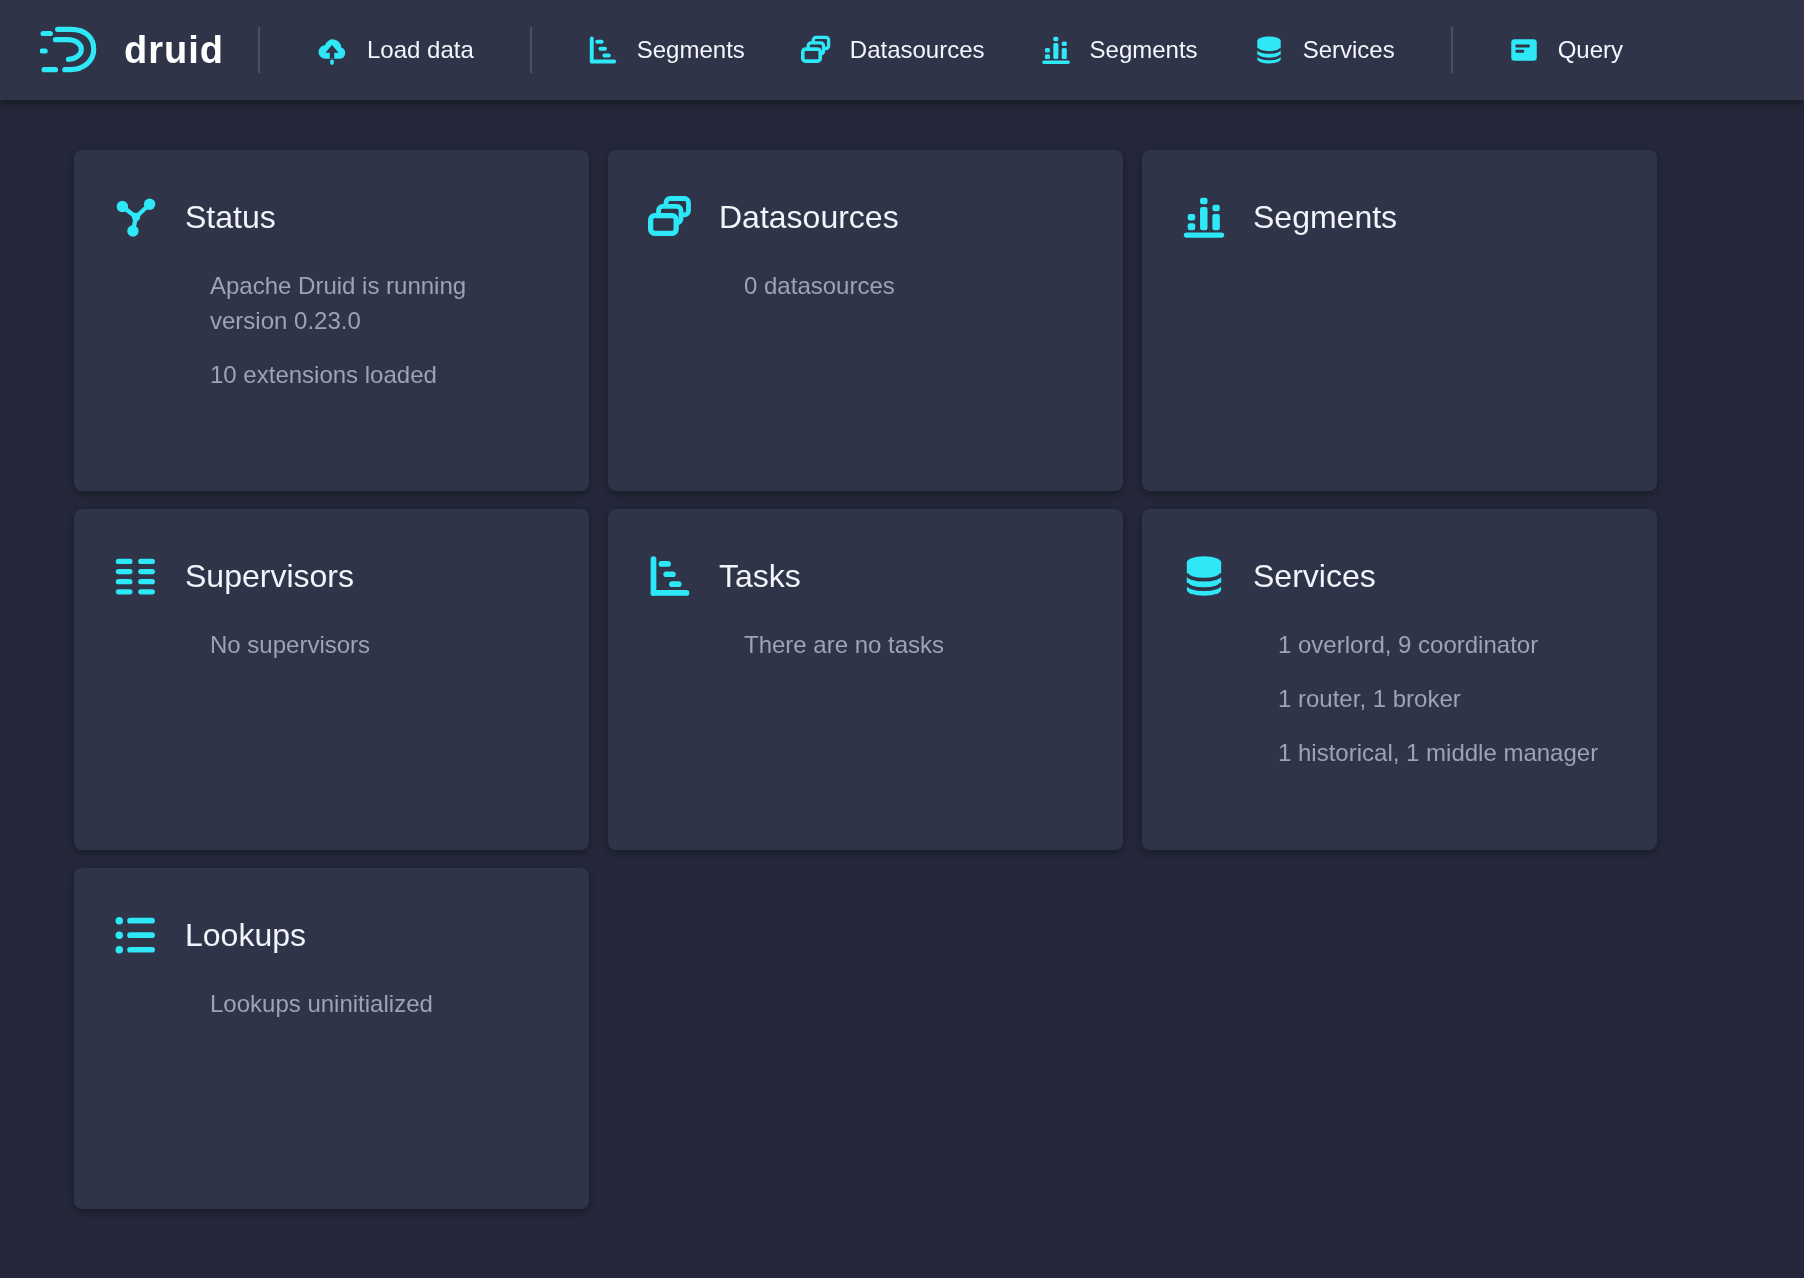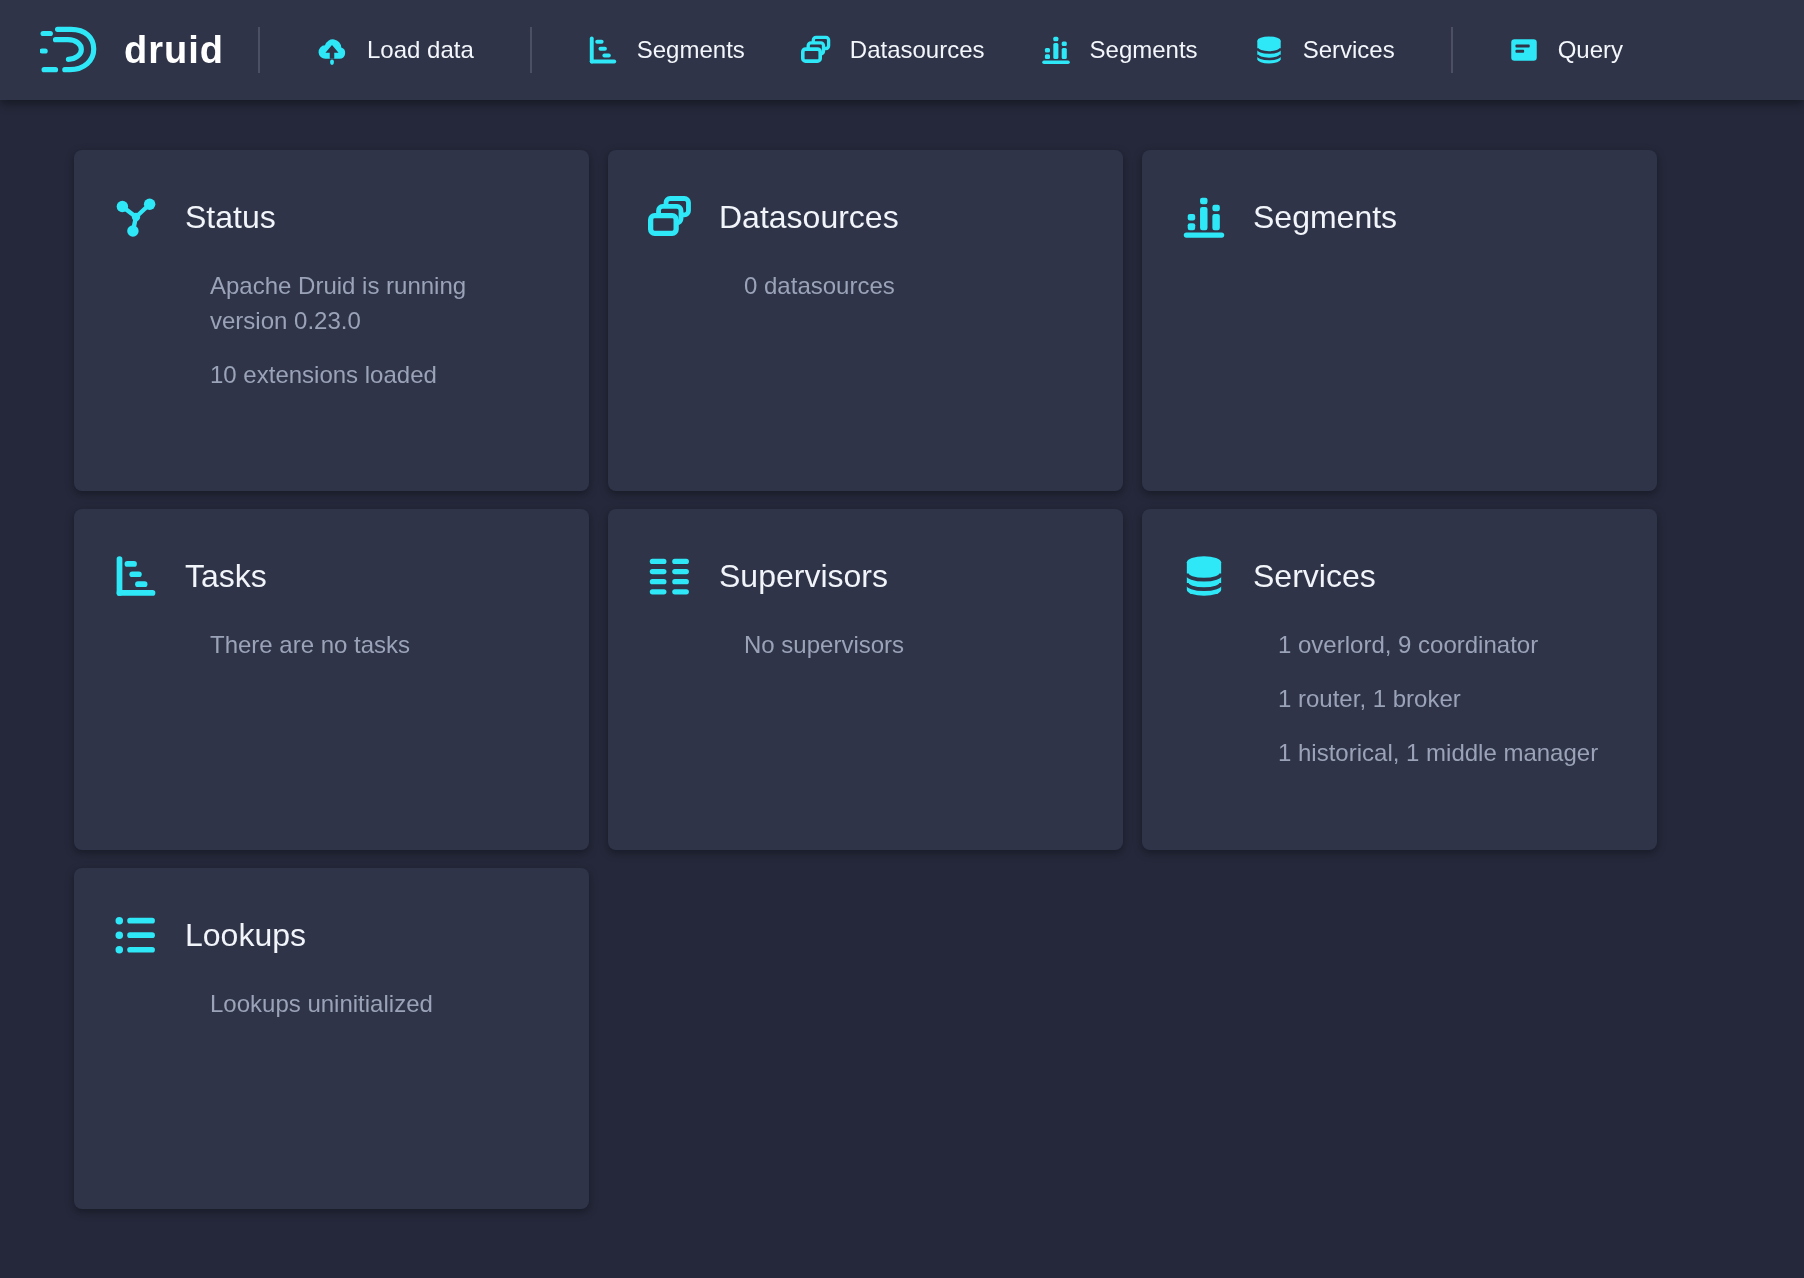--- a/index.html
+++ b/index.html
@@ -248,58 +248,58 @@
         </svg>
       </span>
       <h2 class="card-title">Segments</h2>
     </div>
   </div>
 
   <div class="card">
     <div class="card-header">
       <span style="display:flex;">
         <svg width="44" height="44" viewBox="0 0 20 20" fill="#2ee8f7">
-          <rect x="1.2" y="1" width="2.6" height="18" rx="1.3"></rect>
-          <rect x="1.2" y="16.4" width="17.6" height="2.6" rx="1.3"></rect>
-          <rect x="4.8" y="3.2" width="5.6" height="2.6" rx="1.3"></rect>
-          <rect x="7" y="7.9" width="5.6" height="2.6" rx="1.3"></rect>
-          <rect x="9.6" y="12.4" width="5.6" height="2.6" rx="1.3"></rect>
-        </svg>
-      </span>
-      <h2 class="card-title">Tasks</h2>
-    </div>
-    <div class="card-body">
-      <p>There are no tasks</p>
-    </div>
-  </div>
-
-  <div class="card">
-    <div class="card-header">
-      <span style="display:flex;">
-        <svg width="44" height="44" viewBox="0 0 20 20" fill="#2ee8f7">
           <rect x="0.8" y="2.2" width="7.6" height="2.4" rx="1.2"></rect>
           <rect x="0.8" y="6.8" width="7.6" height="2.4" rx="1.2"></rect>
           <rect x="0.8" y="11.4" width="7.6" height="2.4" rx="1.2"></rect>
           <rect x="0.8" y="16" width="7.6" height="2.4" rx="1.2"></rect>
           <rect x="11" y="2.2" width="7.6" height="2.4" rx="1.2"></rect>
           <rect x="11" y="6.8" width="7.6" height="2.4" rx="1.2"></rect>
           <rect x="11" y="11.4" width="7.6" height="2.4" rx="1.2"></rect>
           <rect x="11" y="16" width="7.6" height="2.4" rx="1.2"></rect>
         </svg>
       </span>
       <h2 class="card-title">Supervisors</h2>
     </div>
     <div class="card-body">
       <p>No supervisors</p>
     </div>
   </div>
 
   <div class="card">
     <div class="card-header">
       <span style="display:flex;">
+        <svg width="44" height="44" viewBox="0 0 20 20" fill="#2ee8f7">
+          <rect x="1.2" y="1" width="2.6" height="18" rx="1.3"></rect>
+          <rect x="1.2" y="16.4" width="17.6" height="2.6" rx="1.3"></rect>
+          <rect x="4.8" y="3.2" width="5.6" height="2.6" rx="1.3"></rect>
+          <rect x="7" y="7.9" width="5.6" height="2.6" rx="1.3"></rect>
+          <rect x="9.6" y="12.4" width="5.6" height="2.6" rx="1.3"></rect>
+        </svg>
+      </span>
+      <h2 class="card-title">Tasks</h2>
+    </div>
+    <div class="card-body">
+      <p>There are no tasks</p>
+    </div>
+  </div>
+
+  <div class="card">
+    <div class="card-header">
+      <span style="display:flex;">
         <svg width="44" height="44" viewBox="0 0 20 20">
           <path d="M2.2 3.8 v12.4 a7.8 2.8 0 0 0 15.6 0 V3.8 Z" fill="#2ee8f7"></path>
           <ellipse cx="10" cy="3.8" rx="7.8" ry="2.8" fill="#2ee8f7"></ellipse>
           <path d="M2.2 8.9 a7.8 2.8 0 0 0 15.6 0" stroke="#2f3449" stroke-width="1.7" fill="none"></path>
           <path d="M2.2 13.2 a7.8 2.8 0 0 0 15.6 0" stroke="#2f3449" stroke-width="1.7" fill="none"></path>
         </svg>
       </span>
       <h2 class="card-title">Services</h2>
     </div>
     <div class="card-body">

